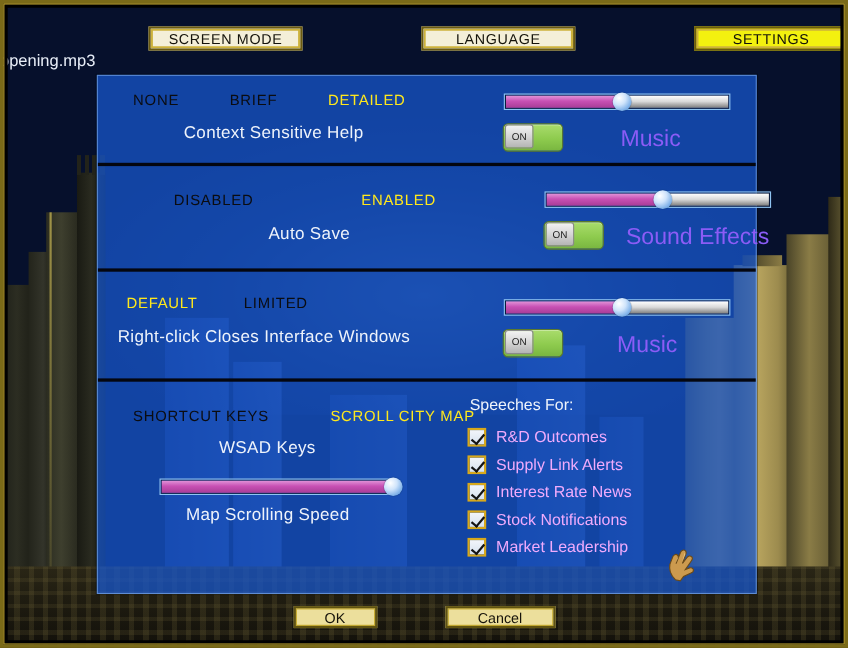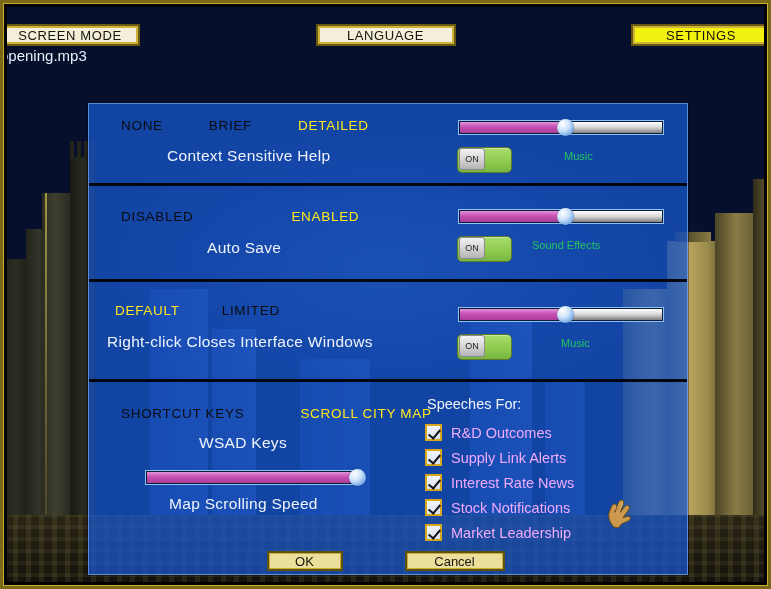--- a/index.html
+++ b/index.html
@@ -99,21 +99,21 @@
     position: absolute; inset: 0;
     border: 3px solid #7a6a18;
     box-shadow: inset 0 0 0 1px #c8ab30, inset 0 0 0 4px #000;
     pointer-events: none;
     box-sizing: border-box;
   }
 
   
   .tabbar {
     position: absolute; top: 24px; left: 0; width: 100%;
-    display: flex; justify-content: space-between; gap: 108px;
+    display: flex; justify-content: flex-end; gap: 108px;
   }
   .tab {
     width: 140px; height: 22px;
     box-sizing: border-box;
     border: 2px solid #6a5a10;
     background: #f4efd8;
     display: flex; align-items: center; justify-content: center;
     font-size: 13px; letter-spacing: .6px;
     color: #15130a;
     box-shadow: inset 0 0 0 2px #cdb23c;
@@ -128,31 +128,30 @@
 
   
   .panel {
     position: absolute;
     left: 88px; top: 68px;
     width: 600px; height: 472px;
     background: rgba(23,86,205,0.74);
     border: 1px solid rgba(150,195,255,0.55);
     box-shadow: 0 0 0 1px rgba(0,0,0,.35);
     box-sizing: border-box;
-    margin-top: 35px;
   }
 
   .row {
     position: relative;
     box-sizing: border-box;
     display: flex;
   }
   .row + .row { border-top: 3px solid #04060f; }
   .row-h1 { height: 79px; }
-  .row-h2 { height: 96px; }
+  .row-h2 { height: 96px; padding-left: 37px; }
   .row-h3 { height: 100px; }
   .row-h4 { height: 191px; }
 
   .col-left  { width: 330px; position: relative; }
   .col-right { flex: 1; position: relative; }
 
   
   .opts {
     position: absolute;
     display: flex;
@@ -213,21 +212,21 @@
     border-radius: 3px;
     background: linear-gradient(180deg,#f2f2f2 0%, #d6d6d6 50%, #b4b4b4 100%);
     border: 1px solid #8a8a8a;
     display: flex; align-items: center; justify-content: center;
     font-size: 9px; font-weight: normal; color: #1d1d1d;
     box-sizing: border-box;
     text-align: center;
   }
   .switch-label {
     position: absolute;
-    font-size: 11px; color: #22c55e; white-space: nowrap;
+    font-size: 21px; color: #8b5cf6; white-space: nowrap;
   }
 
   
   .speeches-title {
     position: absolute; left: 8px; top: 14px;
     font-size: 14.5px; color: #eef3fb;
   }
   .chk-list {
     position: absolute; left: 6px; top: 38px;
   }

